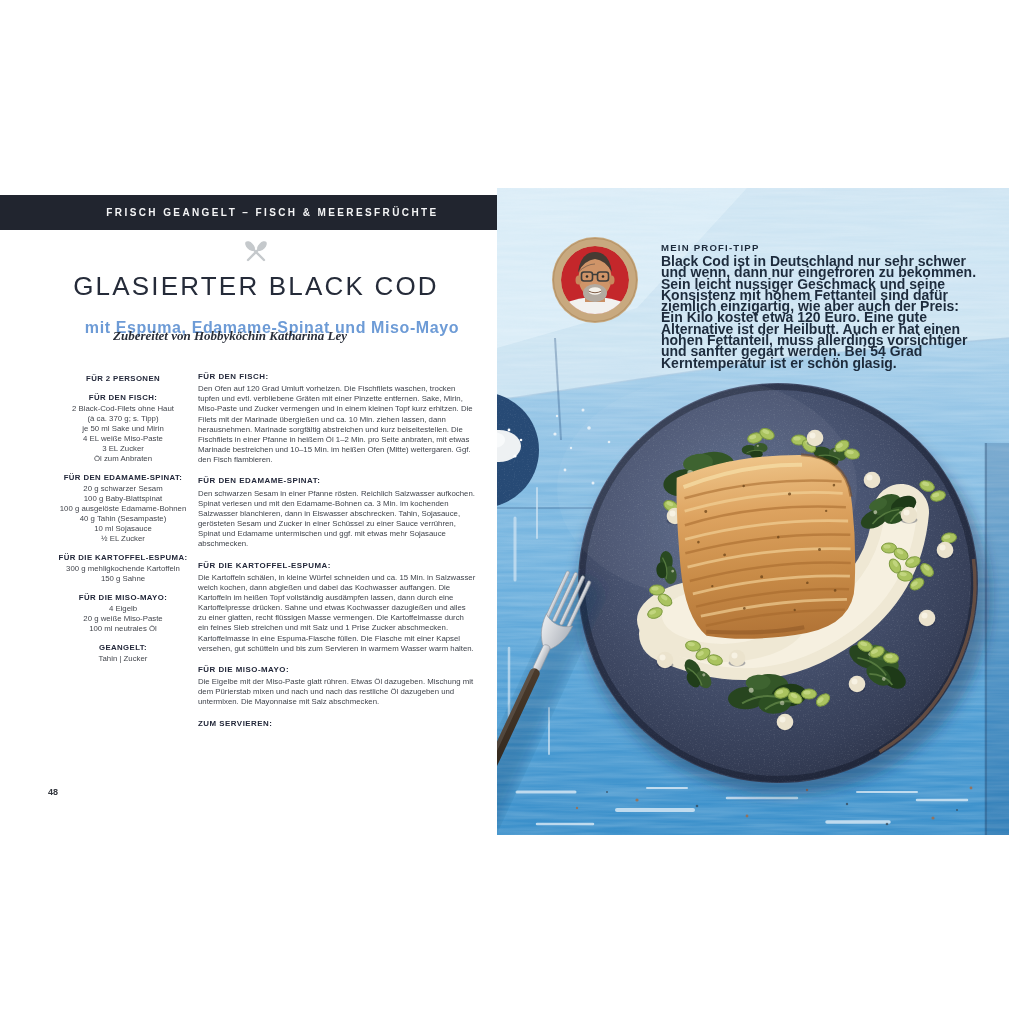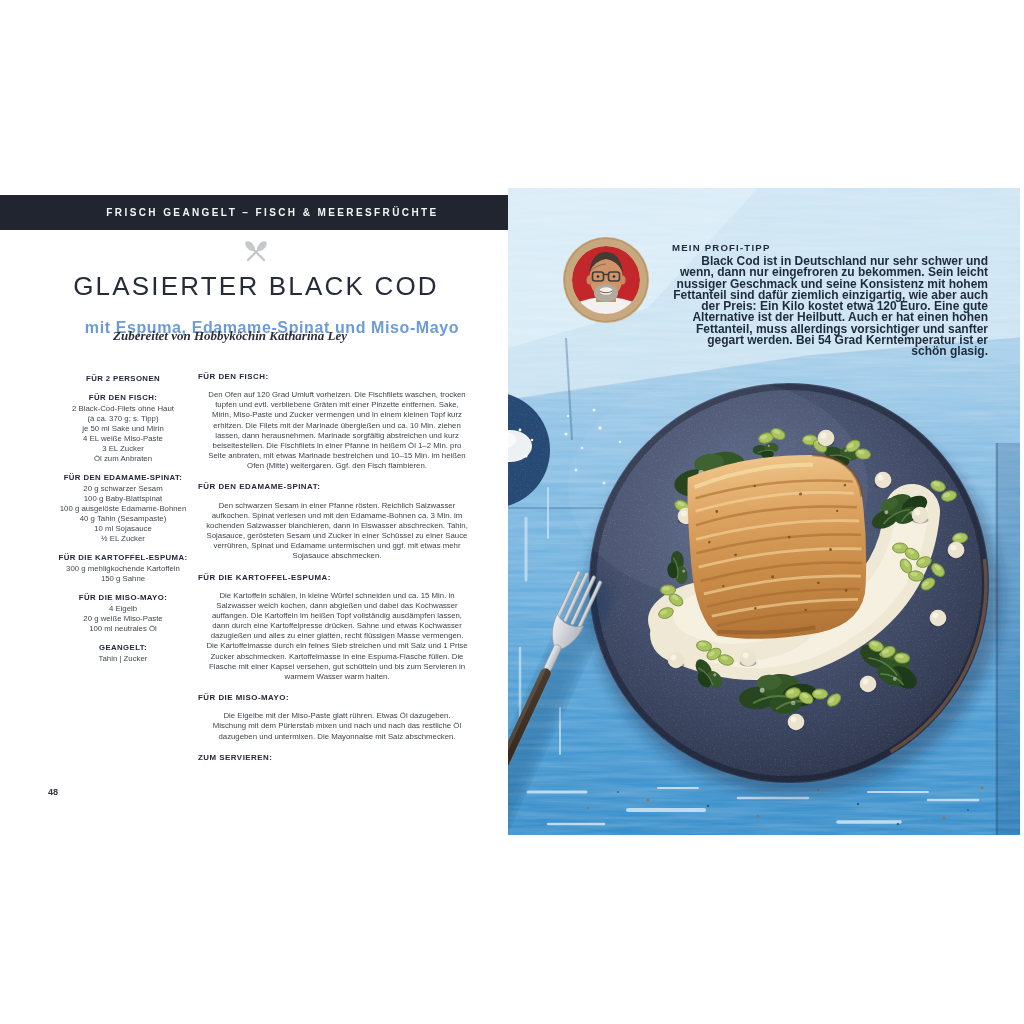--- a/index.html
+++ b/index.html
@@ -25,29 +25,29 @@
   .ingredients{position:absolute;left:48px;top:374px;width:150px;
          font-size:7.8px;line-height:10px;color:#43464d;text-align:center;}
   .ingredients .servings,.ingredients h3{font-size:7.8px;font-weight:bold;color:#23283a;
          letter-spacing:.4px;margin:0 0 1px 0;}
   .ingredients h3{margin-top:9px;}
   .ing-items{white-space:pre-line;}
   .steps{position:absolute;left:198px;top:372px;width:278px;
          font-size:7.8px;line-height:10.15px;color:#3f434b;}
   .steps h3{font-size:7.9px;font-weight:bold;color:#23283a;letter-spacing:.5px;margin:11px 0 2px 0;}
   .steps .step:first-child h3{margin-top:0;}
-  .steps p{margin:8px;text-align:center;}
+  .steps p{margin:0;}
   .pageno{position:absolute;left:48px;top:787px;font-size:9px;font-weight:bold;color:#33363d;}
   
-  .right-page{position:absolute;left:508px;top:188px;width:512px;height:766px;overflow:hidden;}
+  .right-page{position:absolute;left:497px;top:188px;width:512px;height:766px;overflow:hidden;}
   svg.photo{position:absolute;left:0;top:0;display:block;}
   .avatar{position:absolute;left:55px;top:49px;width:86px;height:86px;}
   .tip{position:absolute;left:164px;top:54px;width:316px;color:#1d2b3c;}
   .tip h4{margin:0 0 3px 0;font-size:9.6px;font-weight:bold;letter-spacing:1.2px;}
-  .tip p{margin:0;font-size:12px;line-height:11.3px;font-weight:bold;text-align:right;}
+  .tip p{margin:0;font-size:14px;line-height:11.3px;font-weight:bold;}
 </style>
 </head>
 <body>
 
 <div class="spread">
 
   <section class="left-page">
 
     <div class="banner">
       <span>FRISCH GEANGELT – FISCH &amp; MEERESFRÜCHTE</span>

